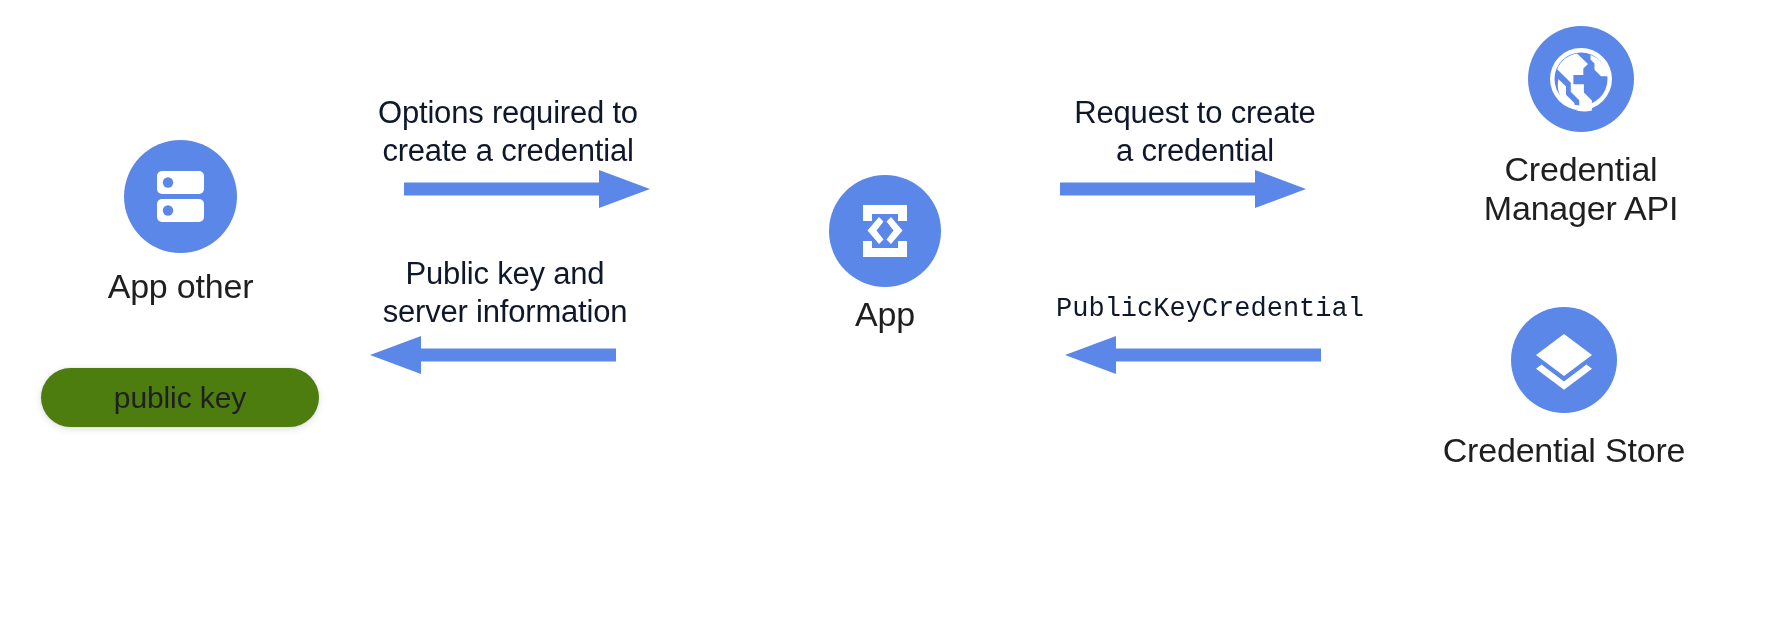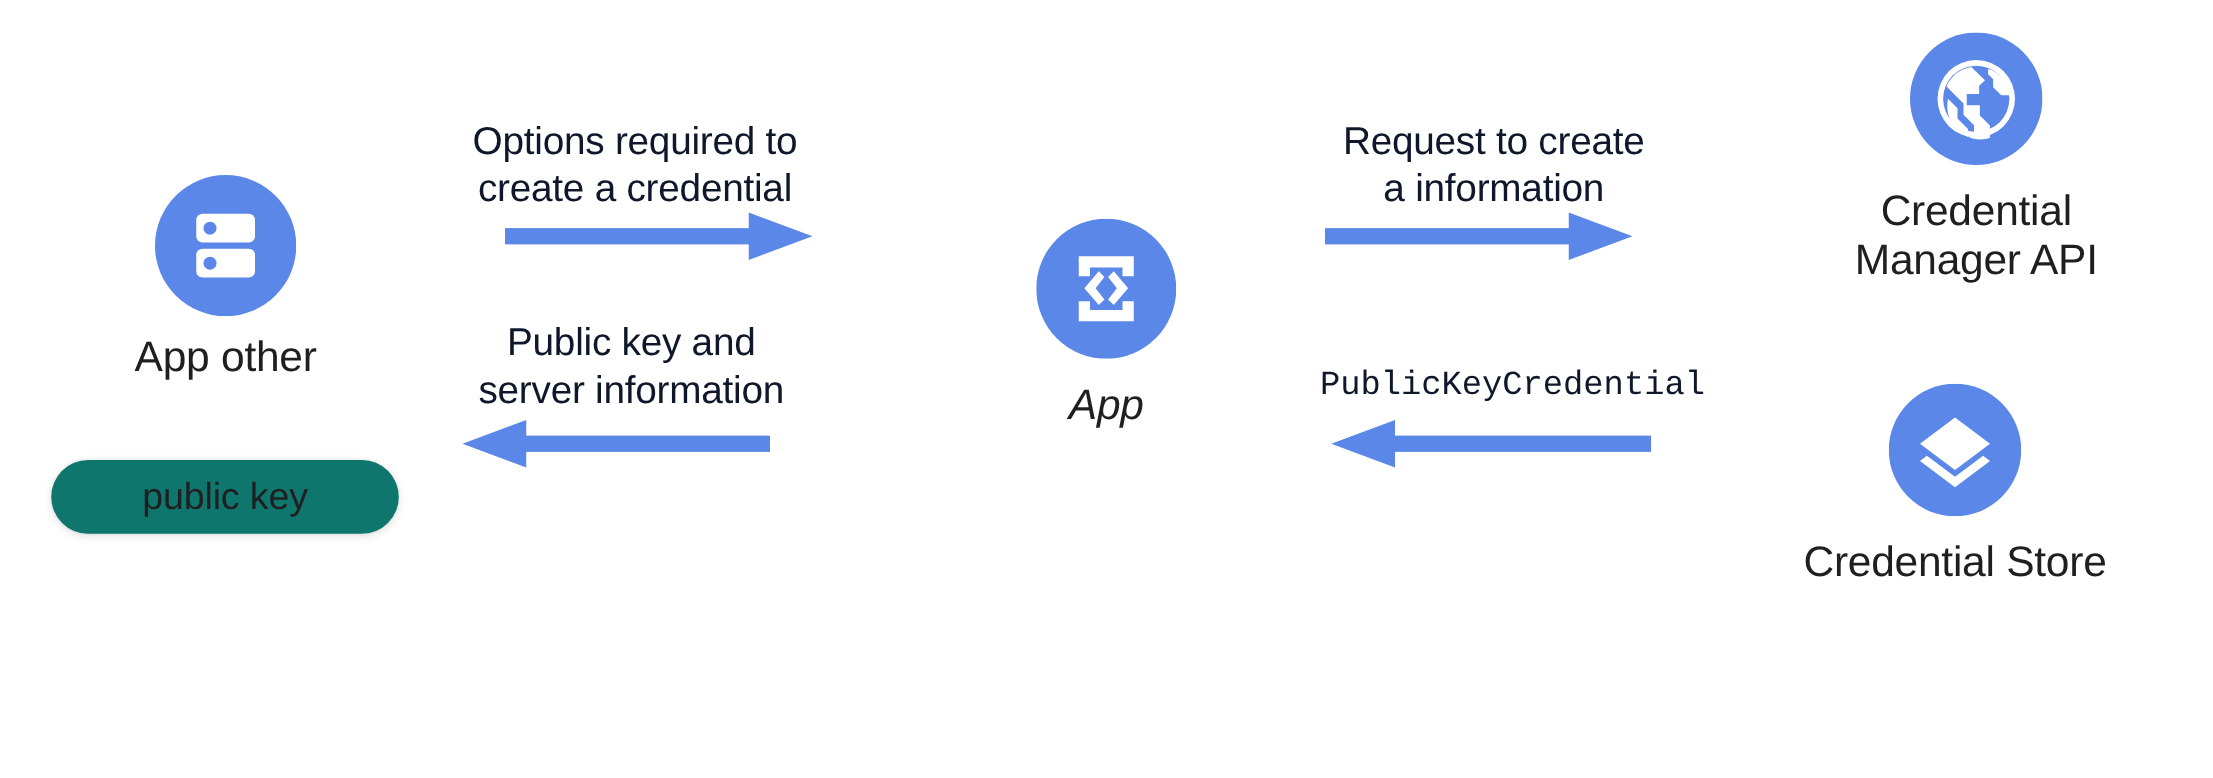--- a/index.html
+++ b/index.html
@@ -34,21 +34,21 @@
   }
   .node-label {
     font-size: 34px;
     line-height: 1.14;
     text-align: center;
     color: #1f1f21;
     letter-spacing: -0.2px;
     white-space: pre-line;
   }
   .pill {
-    background: #0f766e;
+    background: #4d7c0f;
     border-radius: 999px;
     box-shadow: 0 2px 7px rgba(60,64,67,0.16), 0 0 2px rgba(60,64,67,0.12);
     display: flex;
     align-items: center;
     justify-content: center;
     font-size: 30px;
     color: #1f1f21;
     letter-spacing: -0.1px;
   }
 
@@ -80,21 +80,21 @@
   #pill-public-key {
     position: absolute;
     left: 41px;
     top: 368px;
     width: 278px;
     height: 59px;
   }
 
   #node-app { left: 825px; top: 175px; width: 120px; }
   #node-app .circle { width: 112px; height: 112px; }
-  #node-app .node-label { margin-top: 18px; font-style: italic; }
+  #node-app .node-label { margin-top: 8px; }
 
   #node-cm-api { left: 1456px; top: 26px; width: 250px; }
   #node-cm-api .circle { width: 106px; height: 106px; }
   #node-cm-api .node-label { margin-top: 18px; }
 
   #node-cred-store { left: 1434px; top: 307px; width: 260px; }
   #node-cred-store .circle { width: 106px; height: 106px; }
   #node-cred-store .node-label { margin-top: 18px; }
 
   #pill-passkey {
@@ -194,21 +194,21 @@
   <div class="arrow-label" id="label-publickey">Public key and
 server information</div>
   <div class="arrow" id="arrow-publickey">
     <svg width="256" height="42" viewBox="0 0 256 42" aria-hidden="true">
       <rect x="51" y="14.5" width="205" height="13" fill="#5b87e8"></rect>
       <path d="M61 2 L10 21 L61 40 Z" fill="#5b87e8"></path>
     </svg>
   </div>
 
   <div class="arrow-label" id="label-request">Request to create
-a information</div>
+a credential</div>
   <div class="arrow" id="arrow-request">
     <svg width="246" height="42" viewBox="0 0 246 42" aria-hidden="true">
       <rect x="0" y="14.5" width="205" height="13" fill="#5b87e8"></rect>
       <path d="M195 2 L246 21 L195 40 Z" fill="#5b87e8"></path>
     </svg>
   </div>
 
   <div class="arrow-label mono" id="label-pkc">PublicKeyCredential</div>
   <div class="arrow" id="arrow-pkc">
     <svg width="266" height="42" viewBox="0 0 266 42" aria-hidden="true">

